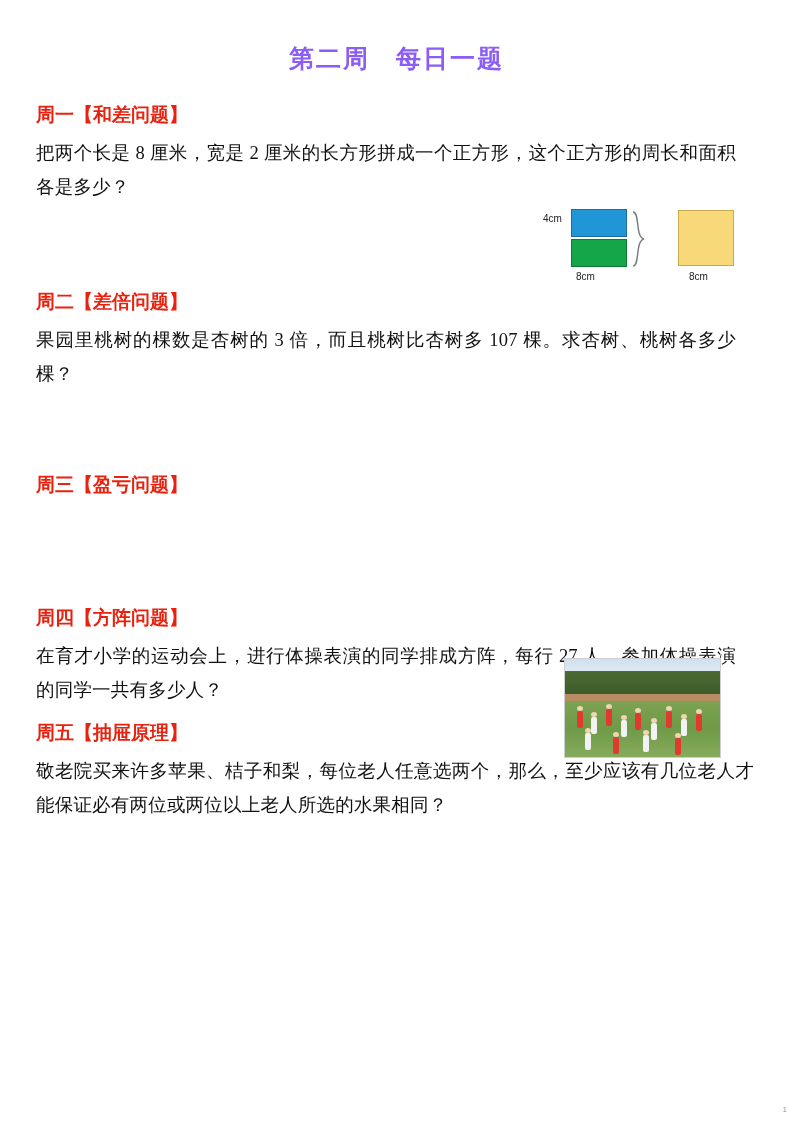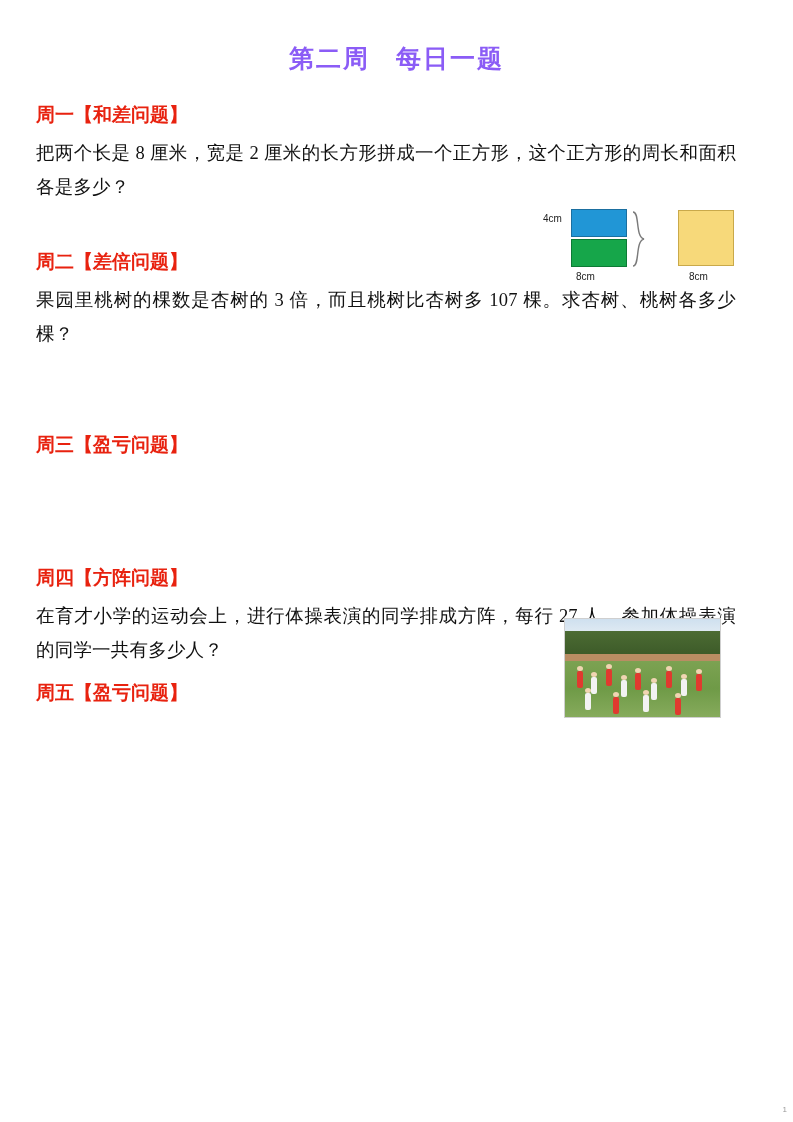--- a/index.html
+++ b/index.html
@@ -53,21 +53,21 @@
     color: #111111;
     letter-spacing: 0.2px;
     max-width: 700px;
     text-align: justify;
   }
   .sec-body.wide {
     max-width: 718px;
   }
   
   #sec-mon { margin-top: 28px; }
-  #sec-tue { margin-top: 46px; }
+  #sec-tue { margin-top: 86px; }
   #sec-wed { margin-top: 82px; }
   #sec-thu { margin-top: 108px; }
   #sec-fri { margin-top: 14px; }
 
   
   .fig-rect {
     position: absolute;
     right: 24px;
     top: 58px;
     width: 190px;
@@ -231,17 +231,18 @@
       <div class="runner w" style="left:116px; top:60px;"></div>
       <div class="runner" style="left:131px; top:55px;"></div>
       <div class="runner w" style="left:20px; top:74px;"></div>
       <div class="runner" style="left:48px; top:78px;"></div>
       <div class="runner w" style="left:78px; top:76px;"></div>
       <div class="runner" style="left:110px; top:79px;"></div>
     </div>
   </div>
 
   <div class="section" id="sec-fri">
-    <div class="sec-head">周五【盈亏问题】</div>
+    <div class="sec-head">周五【抽屉原理】</div>
+    <div class="sec-body wide">敬老院买来许多苹果、桔子和梨，每位老人任意选两个，那么，至少应该有几位老人才能保证必有两位或两位以上老人所选的水果相同？</div>
   </div>
 
   <div class="page-num">1</div>
 </div>
 
 </body></html>

